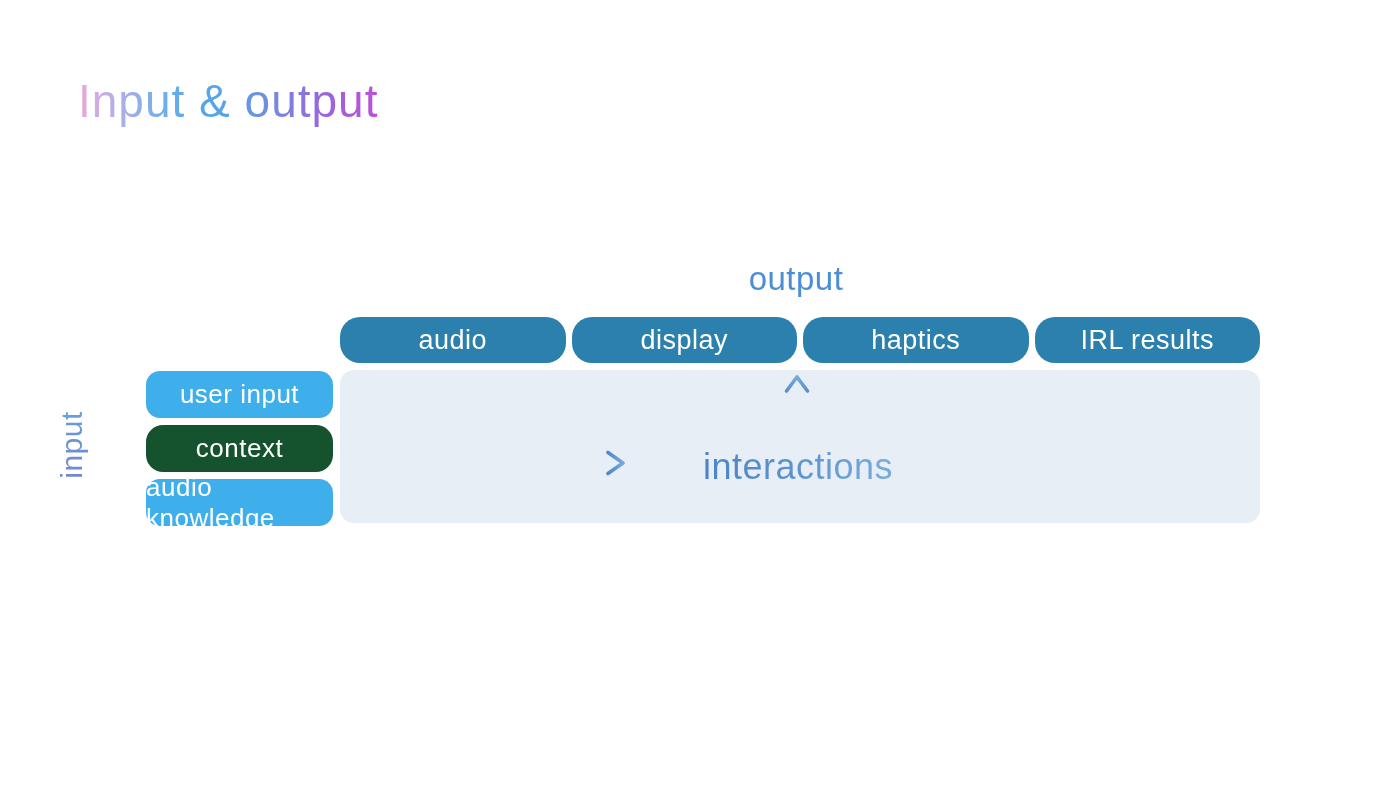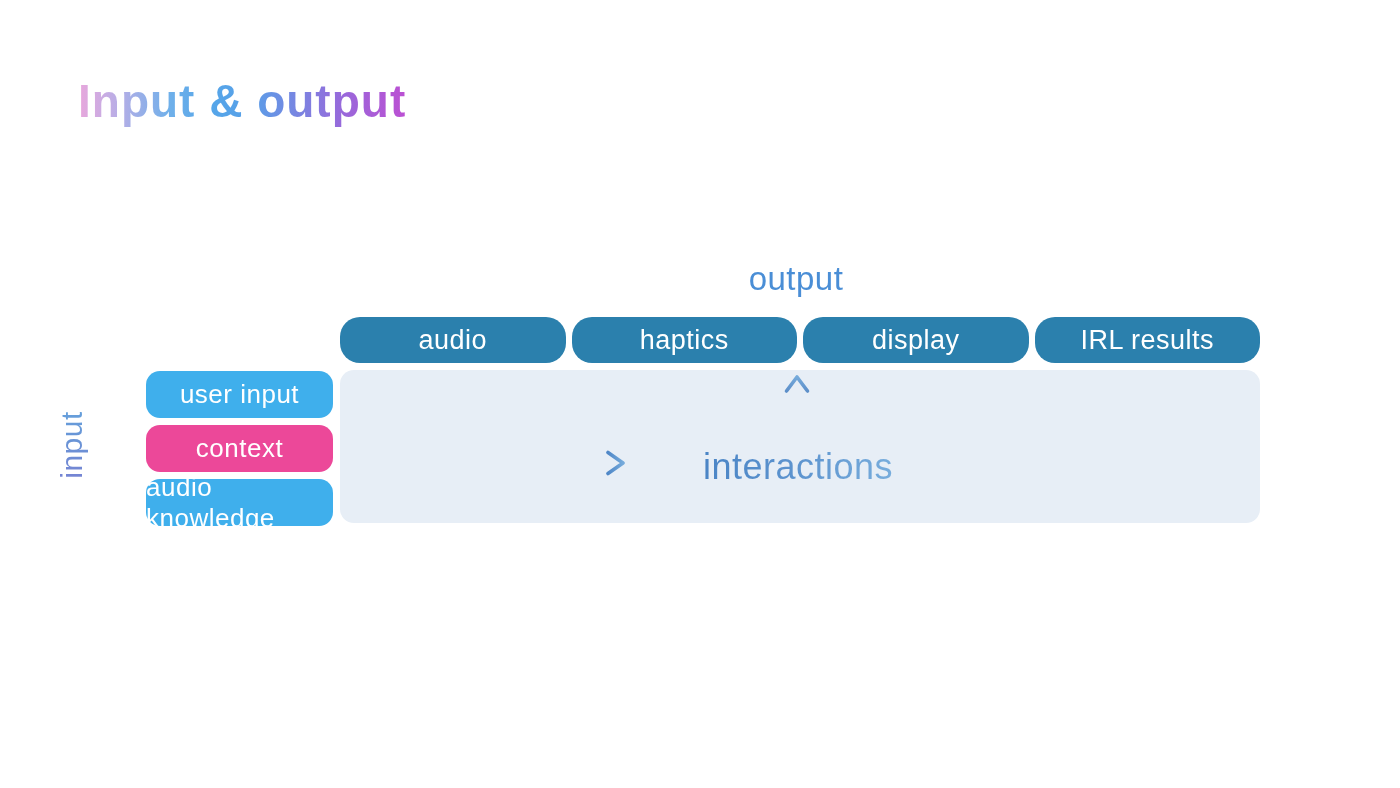--- a/index.html
+++ b/index.html
@@ -15,21 +15,21 @@
     background: #ffffff;
     overflow: hidden;
   }
 
   
   .title {
     position: absolute;
     left: 78px;
     top: 74px;
     font-size: 46px;
-    font-weight: 700;
+    font-weight: 400;
     letter-spacing: 1px;
     background: linear-gradient(90deg,
       #e9a7dc 0%, #b9aee6 12%, #6fb0ea 28%, #55a6e9 40%,
       #58a0e8 52%, #7b83e1 68%, #9b66da 82%, #bc50d3 100%);
     -webkit-background-clip: text;
     background-clip: text;
     color: transparent;
     white-space: nowrap;
   }
 
@@ -137,32 +137,32 @@
 <body>
 
 <div class="stage">
 
   <div class="title">Input &amp; output</div>
 
   <div class="output-label" style="color: rgb(74, 142, 214);">output</div>
 
   <div class="output-row">
     <div class="output-btn" style="background-color: rgb(43, 128, 173);">audio</div>
+    <div class="output-btn" style="background-color: rgb(43, 128, 173);">display</div>
     <div class="output-btn" style="background-color: rgb(43, 128, 173);">haptics</div>
-    <div class="output-btn" style="background-color: rgb(43, 128, 173);">display</div>
     <div class="output-btn" style="background-color: rgb(43, 128, 173);">IRL results</div>
   </div>
 
   <div class="panel" style="background-color: rgb(231, 238, 246);"></div>
 
   <div class="input-label">input</div>
 
   <div class="input-col">
     <div class="input-btn" style="background-color: rgb(63, 175, 236);">user input</div>
-    <div class="input-btn" style="background-color: #ec4899;">context</div>
+    <div class="input-btn" style="background-color: #14532d; border-radius: 17px;">context</div>
     <div class="input-btn" style="background-color: rgb(63, 175, 236);">audio knowledge</div>
   </div>
 
   <svg class="h-arrow" width="200" height="26" viewBox="0 0 200 26">
     <defs>
       <linearGradient id="hArrowGrad" x1="0" y1="0" x2="1" y2="0">
         <stop offset="0" stop-color="#4f87c7"></stop>
         <stop offset="1" stop-color="#75aadb"></stop>
       </linearGradient>
     </defs>

